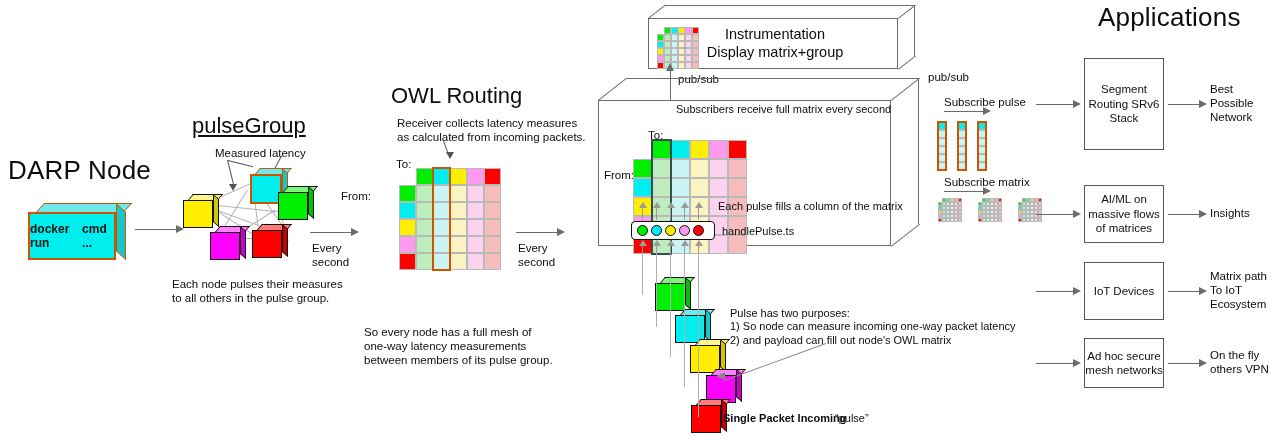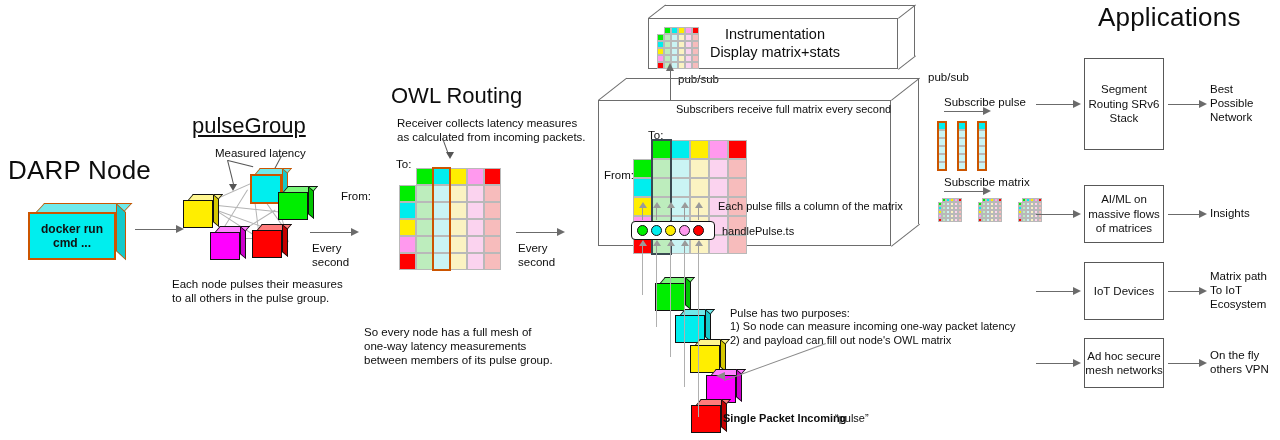--- a/index.html
+++ b/index.html
@@ -45,21 +45,21 @@
 <body>
 
 <div class="t title" style="left:8px;top:155px;">DARP Node</div>
 
 <div class="cube" style="left:28px;top:212px;width:88px;height:48px;">
   <div class="top" style="left:8px;top:-9px;width:88px;height:9px;background:#6fe9ea;
               transform:skewX(-43deg);transform-origin:bottom left;border-color:#cc5500;"></div>
   <div class="side" style="left:88px;top:-9px;width:10px;height:48px;background:#15c9ca;
               transform:skewY(43deg);transform-origin:top left;border-color:#cc5500;"></div>
   <div class="face" style="background:#00eeee;border-color:#cc5500;border-width:2px;
-              display:flex;flex-direction:column;align-items:center;justify-content:center;">
+              display:flex;flex-direction:row;align-items:center;justify-content:center;">
     <span class="bold" style="font-size:12px;">docker run</span>
     <span class="bold" style="font-size:12px;">cmd ...</span>
   </div>
 </div>
 
 <div class="arrow-line" style="left:135px;top:229px;width:42px;height:1.4px;"></div>
 <div class="arrow-head ah-right" style="left:176px;top:225px;"></div>
 
 <div class="t title-sm" style="left:192px;top:113px;text-decoration:underline;">pulseGroup</div>
 <div class="t body" style="left:215px;top:146px;">Measured latency</div>
@@ -214,21 +214,21 @@
     <div class="cell" style="left: 28px; top: 28px; width: 7px; height: 7px; background: rgb(251, 211, 239);"></div>
     <div class="cell" style="left: 35px; top: 28px; width: 7px; height: 7px; background: rgb(247, 188, 188);"></div>
     <div class="cell" style="left: 0px; top: 35px; width: 7px; height: 7px; background: rgb(255, 0, 0);"></div>
     <div class="cell" style="left: 7px; top: 35px; width: 7px; height: 7px; background: rgb(189, 237, 189);"></div>
     <div class="cell" style="left: 14px; top: 35px; width: 7px; height: 7px; background: rgb(202, 244, 244);"></div>
     <div class="cell" style="left: 21px; top: 35px; width: 7px; height: 7px; background: rgb(251, 243, 194);"></div>
     <div class="cell" style="left: 28px; top: 35px; width: 7px; height: 7px; background: rgb(251, 211, 239);"></div>
     <div class="cell" style="left: 35px; top: 35px; width: 7px; height: 7px; background: rgb(247, 188, 188);"></div>
   </div>
 <div class="t" style="left:710px;top:26px;font-size:14.5px;text-align:center;width:130px;">Instrumentation</div>
-<div class="t" style="left:700px;top:44px;font-size:14.5px;text-align:center;width:150px;">Display matrix+stats</div>
+<div class="t" style="left:700px;top:44px;font-size:14.5px;text-align:center;width:150px;">Display matrix+group</div>
 
 <div class="arrow-line" style="left:670px;top:70px;width:1.4px;height:52px;"></div>
 <div class="arrow-head ah-up" style="left:666px;top:63px;"></div>
 <div class="t body" style="left:678px;top:72px;">pub/sub</div>
 <div class="t body" style="left:928px;top:70px;">pub/sub</div>
 
 <div class="slab" style="left:598px;top:100px;width:293px;height:146px;"></div>
 <div class="slabline" style="left:598px;top:100px;width:36px;transform:rotate(-38deg);"></div>
 <div class="slabline" style="left:626px;top:78px;width:293px;"></div>
 <div class="slabline" style="left:891px;top:100px;width:36px;transform:rotate(-38deg);"></div>

